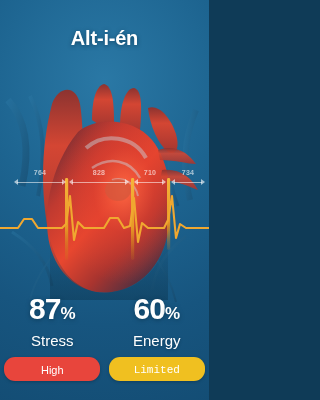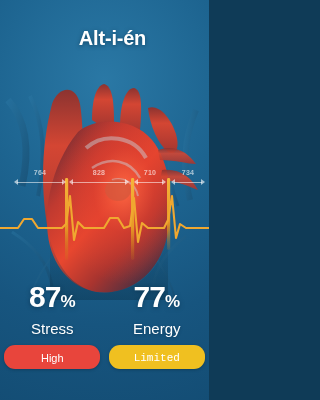--- a/index.html
+++ b/index.html
@@ -19,21 +19,21 @@
   }
   .bg-layer {
     position: absolute;
     inset: 0;
     pointer-events: none;
   }
   
   .title-wrap {
     position: absolute;
     top: 26px;
-    left: 8px;
+    left: 0;
     width: 209px;
     text-align: center;
     z-index: 40;
   }
   .title-line {
     display: block;
     color: #ffffff;
     font-size: 20px;
     font-weight: bold;
     line-height: 25px;
@@ -80,21 +80,21 @@
     height: 0;
     border-top: 3.5px solid transparent;
     border-bottom: 3.5px solid transparent;
   }
   .seg .cap.l { left: 0; border-right: 4px solid rgba(255,255,255,0.62); }
   .seg .cap.r { right: 0; border-left: 4px solid rgba(255,255,255,0.62); }
   
   .stats {
     position: absolute;
     left: 0;
-    top: 280px;
+    top: 292px;
     width: 209px;
     display: flex;
     z-index: 40;
   }
   .stat {
     flex: 1 1 50%;
     text-align: center;
   }
   .stat-value {
     color: #ffffff;
@@ -255,20 +255,20 @@
   <div class="stats">
     <div class="stat">
       <div class="stat-value">
         <span>87</span><span class="pct">%</span>
       </div>
       <div class="stat-label">Stress</div>
       <span class="badge" style="background-color: rgb(232, 69, 60);">High</span>
     </div>
     <div class="stat">
       <div class="stat-value">
-        <span>77</span><span class="pct">%</span>
+        <span>60</span><span class="pct">%</span>
       </div>
       <div class="stat-label">Energy</div>
       <span class="badge" style="background-color: rgb(240, 192, 32); font-family: Liberation Mono, monospace;">Limited</span>
     </div>
   </div>
 
 </div>
 
 </body></html>

